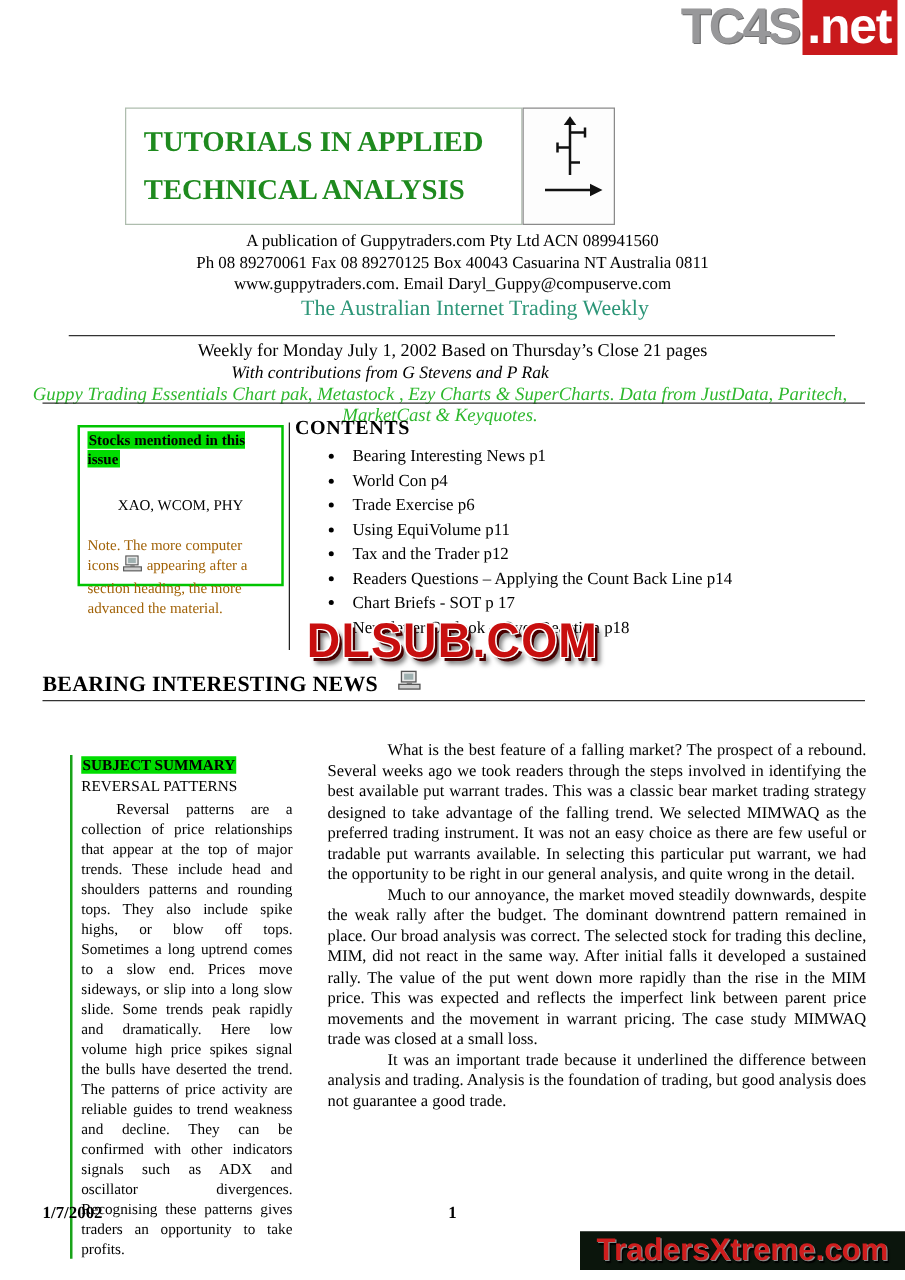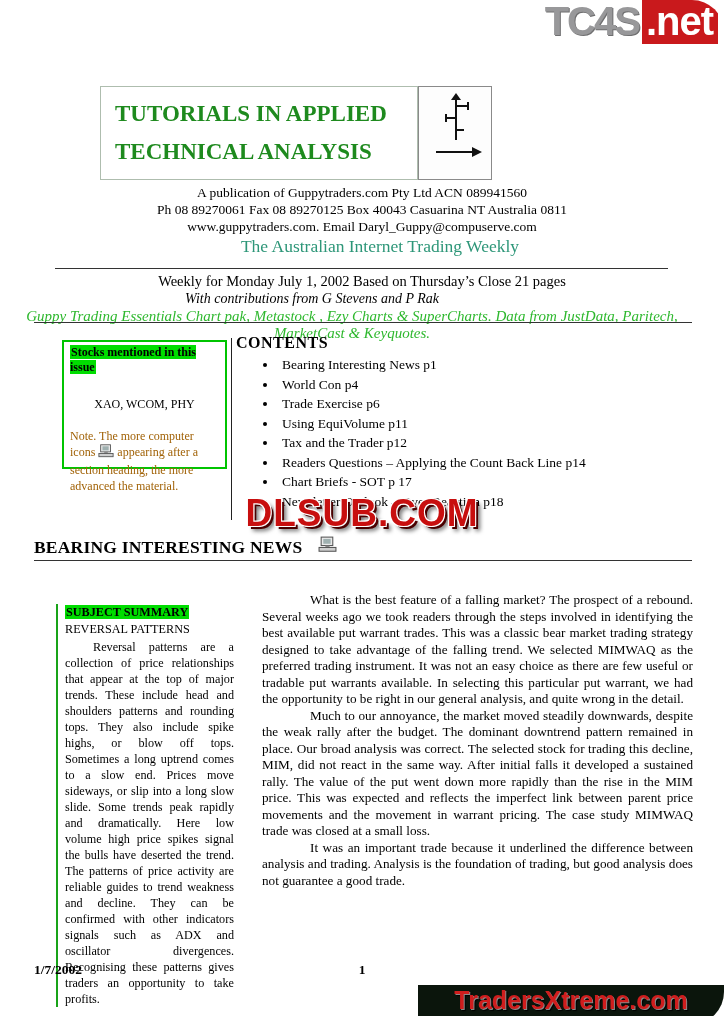--- a/index.html
+++ b/index.html
@@ -6,21 +6,20 @@
   html,body { background:#fff; }
   .page {
     position: relative;
     width: 724px;
     height: 1024px;
     background: #fff;
     font-family: "Liberation Serif", serif;
     color: #000;
     overflow: hidden;
     margin: 0 auto;
-    border-radius: 32px;
   }
 
   
   .tc4s {
     position: absolute; top: 0px; right: 6px;
     font-family: "Liberation Sans", sans-serif;
     font-weight: 800; font-size: 40px; line-height: 42px;
     letter-spacing: -2px;
     color: #98989a;
     text-shadow: 1px 1px 0 #6f6f70;
@@ -117,21 +116,21 @@
     position: absolute; left: 262px; top: 592px; width: 431px;
     font-size: 13.2px; line-height: 16.5px; text-align: justify;
   }
   .maintext p { text-indent: 48px; }
 
   
   .footer-date { position: absolute; left: 34px; top: 962px; font-size: 13.5px; font-weight: bold; }
   .footer-page { position: absolute; left: 0; top: 962px; width: 724px; text-align: center; font-size: 13.5px; font-weight: bold; }
 
   .tx-bar {
-    position: absolute; right: 0; top: 985px; width: 306px; height: 31px;
+    position: absolute; right: 0; top: 985px; width: 260px; height: 31px;
     background: #0b150c;
     display: flex; align-items: center; justify-content: center;
   }
   .tx-bar .tx-text {
     font-family: "Liberation Sans", sans-serif;
     font-weight: 800; font-size: 25px; letter-spacing: 0px;
     color: #cf1d1d;
     text-shadow: 1px 1px 0 #8a8a8a, 2px 2px 1px #000;
     white-space: nowrap;
   }

